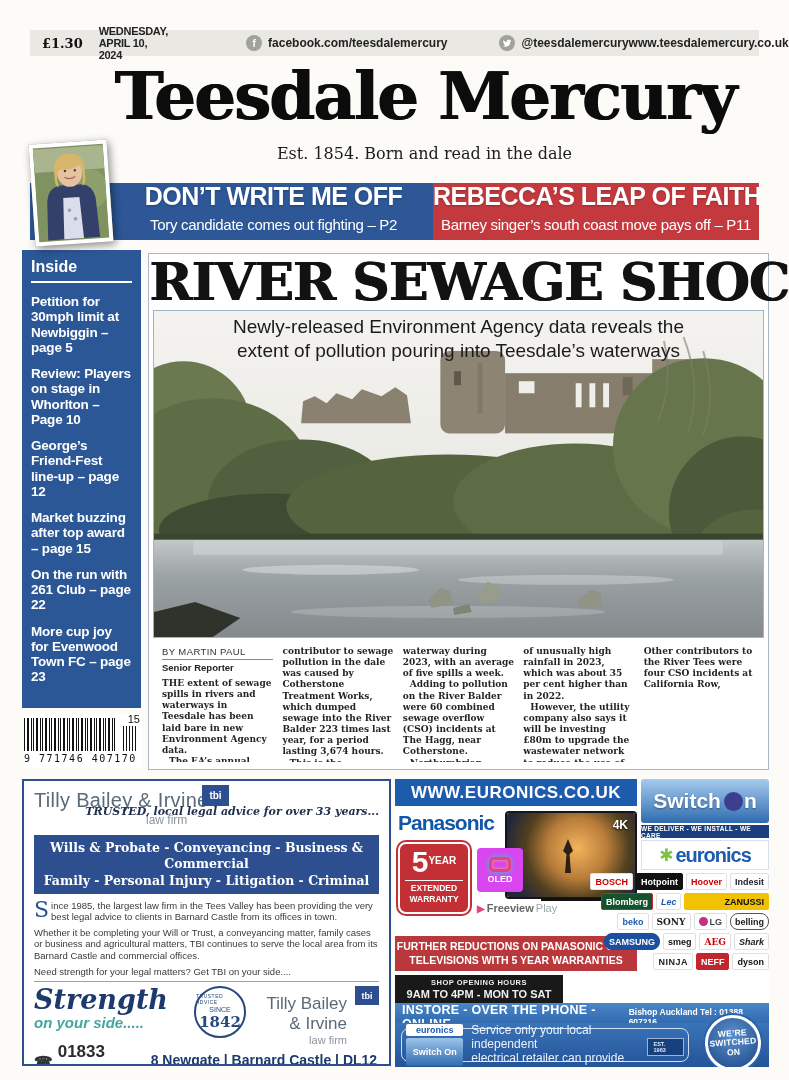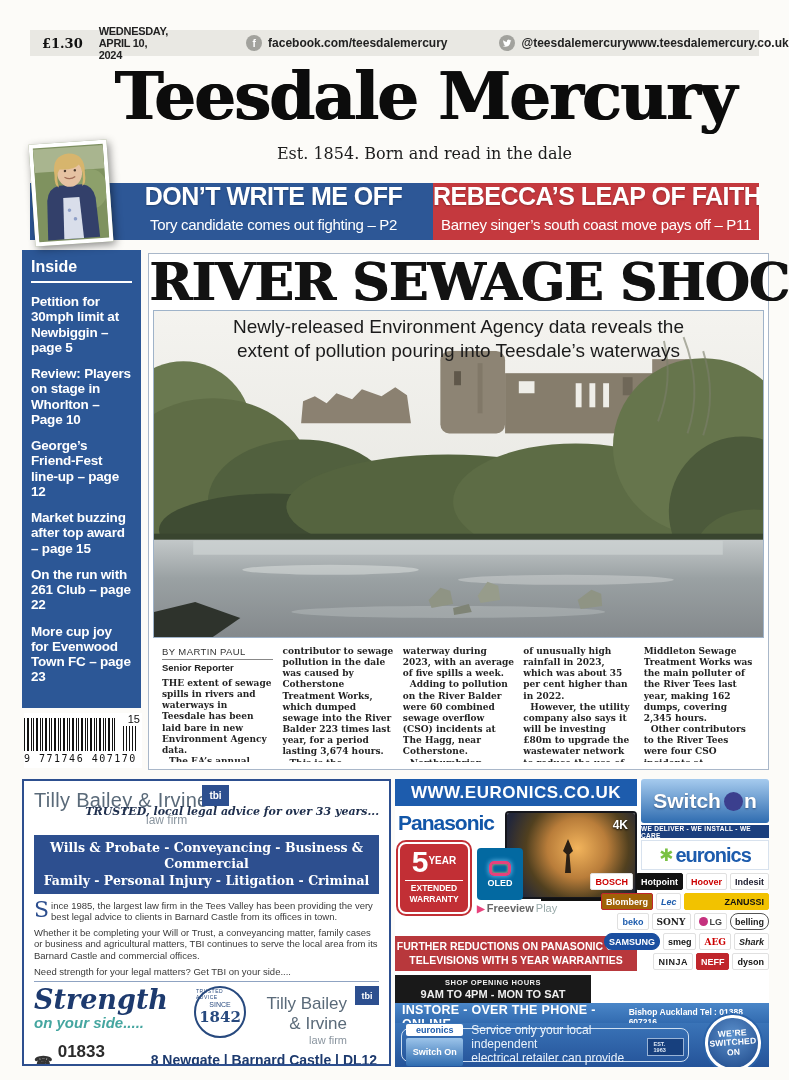--- a/index.html
+++ b/index.html
@@ -65,21 +65,21 @@
   .tbi-badge { position:absolute; left:168px; top:-4px; width:27px; height:21px; background:#2d4f8f; color:#fff; font:bold 10px "Liberation Sans", sans-serif; display:flex; align-items:center; justify-content:center; }
   .tbi-tagline { position:absolute; right:0; top:16px; font:italic bold 11px "DejaVu Serif", serif; color:#20304e; }
   .tbi-services { background:#2d4f8f; color:#fff; text-align:center; font:bold 12.5px/1.3 "DejaVu Serif", serif; padding:5px 2px; }
   .tbi-body { margin-top:6px; }
   .tbi-body p { font:9.5px/1.22 "Liberation Sans", sans-serif; color:#3a3a3a; margin-bottom:4px; }
   .tbi-body p.dropcap::first-letter { font-family:"DejaVu Serif", serif; font-size:22px; color:#2d4f8f; float:left; line-height:.78; margin:1px 2px 0 0; }
   .tbi-divider { border-top:1px solid #8fa3c2; margin:3px 0 4px; }
   .tbi-bottom { display:flex; align-items:flex-start; height:54px; }
   .tbi-strength { font:italic bold 27px "DejaVu Serif", serif; color:#1d3a6e; line-height:1; }
   .tbi-strength-sub { font:italic bold 15px "Liberation Sans", sans-serif; color:#45a6a0; margin-top:1px; }
-  .tbi-circle { width:52px; height:52px; border:2px solid #27497e; border-radius:50%; margin:0 16px 0 26px; display:flex; flex-direction:column; align-items:center; color:#27497e; flex-shrink:0; }
+  .tbi-circle { width:52px; height:52px; border:2px solid #27497e; border-radius:50%; margin:0 16px 0 26px; display:flex; flex-direction:column; align-items:center; justify-content:center; color:#27497e; flex-shrink:0; }
   .tbi-circle .t1 { font-size:5px; letter-spacing:.5px; }
   .tbi-circle .t2 { font-size:7px; margin-top:1px; }
   .tbi-circle .t3 { font:bold 15px "DejaVu Serif", serif; }
   .tbi-logo2 { margin-left:auto; text-align:right; position:relative; padding-right:32px; padding-top:8px; }
   .tbi-logo2 .n { font:17px "Liberation Sans", sans-serif; color:#5a6a79; }
   .tbi-logo2 .s { font:11px "Liberation Sans", sans-serif; color:#8a959f; }
   .tbi-badge2 { position:absolute; right:0; top:0; width:24px; height:19px; background:#2d4f8f; color:#fff; font:bold 9px "Liberation Sans", sans-serif; display:flex; align-items:center; justify-content:center; }
   .tbi-contact { display:flex; margin-top:2px; }
   .tbi-phone { font:bold 17px "Liberation Sans", sans-serif; color:#2b2b2b; display:flex; align-items:center; gap:5px; }
   .phone-glyph { font-size:15px; color:#333; }
@@ -97,34 +97,34 @@
   .eu-left { position:absolute; left:0; top:27px; width:242px; height:130px; }
   .eu-panasonic { position:absolute; left:3px; top:5px; font:bold 21px "Liberation Sans", sans-serif; color:#1256a8; letter-spacing:-1px; }
   .eu-tv { position:absolute; right:2px; top:7px; width:128px; height:84px; border-radius:2px; background:radial-gradient(circle at 55% 42%, #f2b45c 0%, #b97d3a 35%, #51401f 60%, #23273a 85%); box-shadow:0 0 0 2px #15161c; }
   .eu-tv-4k { position:absolute; top:5px; right:7px; color:#fff; font:bold 12px "Liberation Sans", sans-serif; text-shadow:0 1px 2px #000; }
   .eu-tv-fig { position:absolute; left:56px; top:26px; width:10px; height:34px; background:#2a2015; clip-path:polygon(50% 0,100% 35%,65% 45%,80% 100%,20% 100%,35% 45%,0 35%); }
   .eu-tv-stand { position:absolute; right:36px; top:92px; width:60px; height:3px; background:#111; }
   .eu-warranty { position:absolute; left:3px; top:36px; width:72px; height:72px; background:#c22f35; border:2px solid #fff; outline:2px solid #c22f35; border-radius:8px; color:#fff; text-align:center; padding-top:3px; }
   .eu-warranty .big { font:bold 30px/1 "Liberation Sans", sans-serif; display:inline; }
   .eu-warranty .yr { font:bold 10px "Liberation Sans", sans-serif; display:inline; vertical-align:8px; }
   .eu-warranty .sub { border-top:1px solid #fff; margin:3px 5px 0; font:bold 8.5px/1.25 "Liberation Sans", sans-serif; padding-top:2px; }
-  .eu-oled { position:absolute; left:82px; top:42px; width:46px; height:52px; background:#0369a1; border-radius:4px; display:flex; flex-direction:column; align-items:center; justify-content:center; gap:2px; }
+  .eu-oled { position:absolute; left:82px; top:42px; width:46px; height:44px; background:#d946ef; border-radius:4px; display:flex; flex-direction:column; align-items:center; justify-content:center; gap:2px; }
   .eu-oled-ring { width:22px; height:15px; border-radius:5px; border:3px solid #e8427c; box-shadow:0 0 4px 1px #5ad, inset 0 0 3px #fb5; }
   .eu-oled-text { color:#fff; font:bold 9px "Liberation Sans", sans-serif; }
   .eu-freeview { position:absolute; left:82px; top:96px; font:bold 11px "Liberation Sans", sans-serif; color:#666; display:flex; align-items:center; gap:2px; }
   .eu-freeview .tri { color:#e8427c; font-size:10px; }
   .eu-freeview .play { color:#9aa; font-weight:normal; }
   .eu-reductions { position:absolute; left:0; top:157px; width:242px; height:35px; background:#b8383c; color:#fff; text-align:center; font:bold 10.5px/1.3 "Liberation Sans", sans-serif; padding-top:4px; }
-  .eu-hours { position:absolute; left:0; top:196px; width:196px; height:28px; background:#191919; color:#eee; text-align:center; padding-top:3px; }
+  .eu-hours { position:absolute; left:0; top:196px; width:168px; height:28px; background:#191919; color:#eee; text-align:center; padding-top:3px; }
   .eu-hours .l1 { font:bold 7.5px "Liberation Sans", sans-serif; letter-spacing:.5px; }
   .eu-hours .l2 { font:bold 11px "Liberation Sans", sans-serif; margin-top:1px; }
   .eu-brands { position:absolute; left:172px; top:94px; width:202px; height:130px; display:flex; flex-wrap:wrap; gap:3px; align-content:flex-start; justify-content:flex-end; }
   .brand { font:bold 9px "Liberation Sans", sans-serif; padding:2.5px 4px; background:#fff; border:1px solid #e0e0e0; border-radius:2px; color:#222; white-space:nowrap; }
   .b-bosch{color:#c00;} .b-hotpoint{background:#111;color:#fff;border-color:#111;} .b-hoover{color:#c00;}
-  .b-indesit{color:#223;} .b-blomberg{background:#c02assume} .b-blomberg{background:#a16207;color:#fff;border-color:#c0262c;}
+  .b-indesit{color:#223;} .b-blomberg{background:#c02assume} .b-blomberg{background:#14532d;color:#fff;border-color:#c0262c;}
   .b-lec{color:#1d5cad;font-style:italic;} .b-zanussi{background:#f2c200;color:#111;border-color:#f2c200;padding-left:39px;}
   .b-beko{color:#1d5cad;} .b-sony{font-family:"DejaVu Serif", serif;} .b-lg{color:#444;}
   .b-lg .lgdot{display:inline-block;width:9px;height:9px;border-radius:50%;background:#c5317e;margin-right:2px;vertical-align:-1px;}
   .b-belling{border-radius:8px;border-color:#555;} .b-samsung{background:#1b4fa0;color:#fff;border-color:#1b4fa0;border-radius:8px;}
   .b-smeg{color:#111;} .b-aeg{color:#c00;font-family:"DejaVu Serif", serif;}
   .b-shark{font-style:italic;} .b-ninja{letter-spacing:.5px;} .b-neff{background:#c0262c;color:#fff;border-color:#c0262c;} .b-dyson{color:#111;}
   .eu-instore { position:absolute; left:0; top:224px; width:374px; height:27px; background:linear-gradient(#4a86c8,#2a62a8); color:#fff; display:flex; align-items:center; padding:4px 7px; }
   .eu-instore .main { font:bold 12.5px "Liberation Sans", sans-serif; letter-spacing:.3px; }
   .eu-instore .loc { margin-left:auto; font:bold 8.5px "Liberation Sans", sans-serif; }
   .eu-service { position:absolute; left:0; top:244px; width:374px; height:44px; background:linear-gradient(#3a74b8,#245399); }
@@ -282,21 +282,20 @@
         <p>waterway during 2023, with an average of five spills a week.</p>
         <p>Adding to pollution on the River Balder were 60 combined sewage overflow (CSO) incidents at The Hagg, near Cotherstone.</p>
         <p>Northumbrian Water says the increase in the number of sewage spills is because</p>
       </div>
       <div class="col">
         <p>of unusually high rainfall in 2023, which was about 35 per cent higher than in 2022.</p>
         <p>However, the utility company also says it will be investing £80m to upgrade the wastewater network to reduce the use of storm overflows.</p>
 
       </div>
       <div class="col">
-        <p>Middleton Sewage Treatment Works was the main polluter of the River Tees last year, making 162 dumps, covering 2,345 hours.</p>
         <p>Other contributors to the River Tees were four CSO incidents at California Row,</p>
 
       </div>
     </div>
   </section>
 
   <section class="ad-tbi">
     <div class="tbi-head">
       <div class="tbi-name">Tilly Bailey &amp; Irvine</div>
       <div class="tbi-name-sub">law firm</div>

